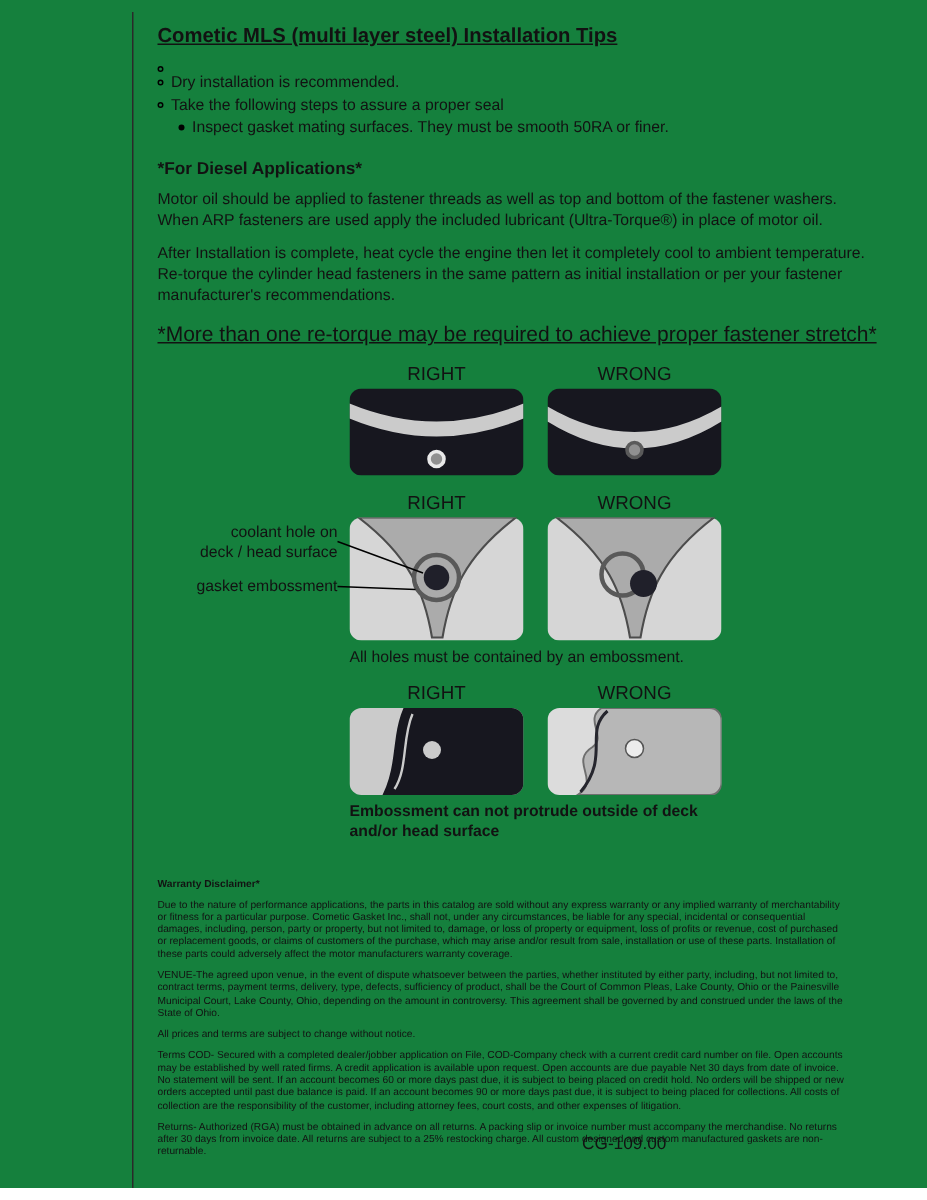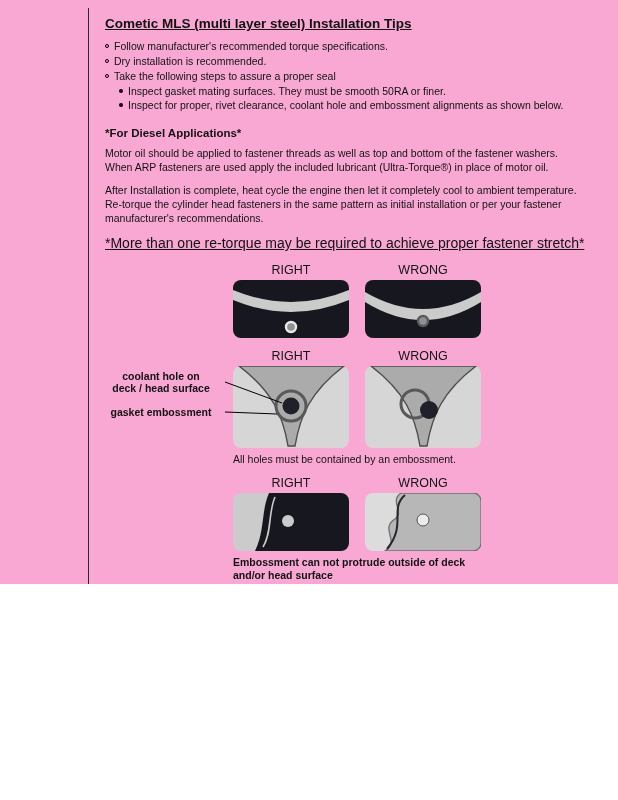--- a/index.html
+++ b/index.html
@@ -1,21 +1,21 @@
 <!DOCTYPE html>
 <html><head>
 <meta charset="utf-8">
 <style>
   * { box-sizing: border-box; margin: 0; padding: 0; }
   html, body { background: #ffffff; }
   body {
     font-family: "Liberation Sans", "DejaVu Sans", sans-serif;
     color: #121212;
   }
-  .page { position: relative; width: 618px; height: 584px; background: #f9a8d4; overflow: hidden; }
+  .page { position: relative; width: 618px; height: 792px; background: #15803d; overflow: hidden; }
   .spine { position: absolute; left: 88px; top: 8px; width: 1px; height: 786px; background: #2a2a2a; }
   .content { position: absolute; left: 105px; top: 16px; width: 494px; }
 
   .title { font-size: 13.5px; font-weight: bold; text-decoration: underline; margin-bottom: 9px; }
 
   .tip { font-size: 10.5px; line-height: 1.32; display: flex; align-items: flex-start; margin-bottom: 1px; }
   .b-open { flex: 0 0 auto; width: 4px; height: 4px; border: 1px solid #000; border-radius: 50%; margin: 4px 5px 0 0; }
   .b-fill { flex: 0 0 auto; width: 4px; height: 4px; background: #000; border-radius: 50%; margin: 4px 5px 0 0; }
   .subtips { margin-left: 14px; }
 
@@ -25,21 +25,21 @@
 
   .figures { margin: 12px 0 0 128px; width: 252px; }
   .fig-row { margin-bottom: 11px; }
   .labels { display: flex; gap: 16px; margin-bottom: 3px; }
   .lab { width: 116px; text-align: center; font-size: 12.5px; }
   .imgs { display: flex; gap: 16px; position: relative; }
   .tile { display: block; }
   .cap { font-size: 10.5px; margin-top: 5px; white-space: nowrap; }
   .cap2 { font-size: 10.5px; line-height: 1.25; margin-top: 5px; font-weight: bold; }
 
-  .callout { position: absolute; text-align: center; font-size: 10.5px; line-height: 1.18; width: 128px; left: -136px; font-weight: bold; }
+  .callout { position: absolute; text-align: right; font-size: 10.5px; line-height: 1.18; width: 128px; left: -136px; }
   .co1 { top: 4px; }
   .co2 { top: 40px; }
   .callout-lines { position: absolute; left: -10px; top: 0; overflow: visible; pointer-events: none; }
 
   .warranty { margin-top: 24px; width: 460px; }
   .w-head { font-size: 6.8px; font-weight: bold; margin-bottom: 7px; }
   .w { font-size: 6.8px; line-height: 1.22; margin-bottom: 6px; }
 
   .footer-code { position: absolute; left: 388px; top: 757px; font-size: 11.5px; text-align: center; }
 </style>
@@ -49,38 +49,33 @@
 <div class="page">
   <div class="spine"></div>
 
   <div class="content">
 
     <h1 class="title">Cometic MLS (multi layer steel) Installation Tips</h1>
 
     <div>
       <div class="tip">
         <span class="b-open"></span>
-        <span>Follow manufacturer's recommended torque specifications.</span>
       </div>
       <div class="tip">
         <span class="b-open"></span>
         <span>Dry installation is recommended.</span>
       </div>
       <div class="tip">
         <span class="b-open"></span>
         <span>Take the following steps to assure a proper seal</span>
       </div>
       <div class="subtips">
         <div class="tip">
           <span class="b-fill"></span>
           <span>Inspect gasket mating surfaces.  They must be smooth 50RA or finer.</span>
-        </div>
-        <div class="tip">
-          <span class="b-fill"></span>
-          <span>Inspect for proper, rivet clearance, coolant hole and embossment alignments as shown below.</span>
         </div>
       </div>
     </div>
 
     <h2 class="diesel-heading">*For Diesel Applications*</h2>
     <p class="para">Motor oil should be applied to fastener threads as well as top and bottom of the fastener washers. When ARP fasteners are used apply the included lubricant (Ultra-Torque®) in place of motor oil.</p>
     <p class="para">After Installation is complete, heat cycle the engine then let it completely cool to ambient temperature. Re-torque the cylinder head fasteners in the same pattern as initial installation or per your fastener manufacturer's recommendations.</p>
     <p class="note">*More than one re-torque may be required to achieve proper fastener stretch*</p>
 
     <div class="figures">

